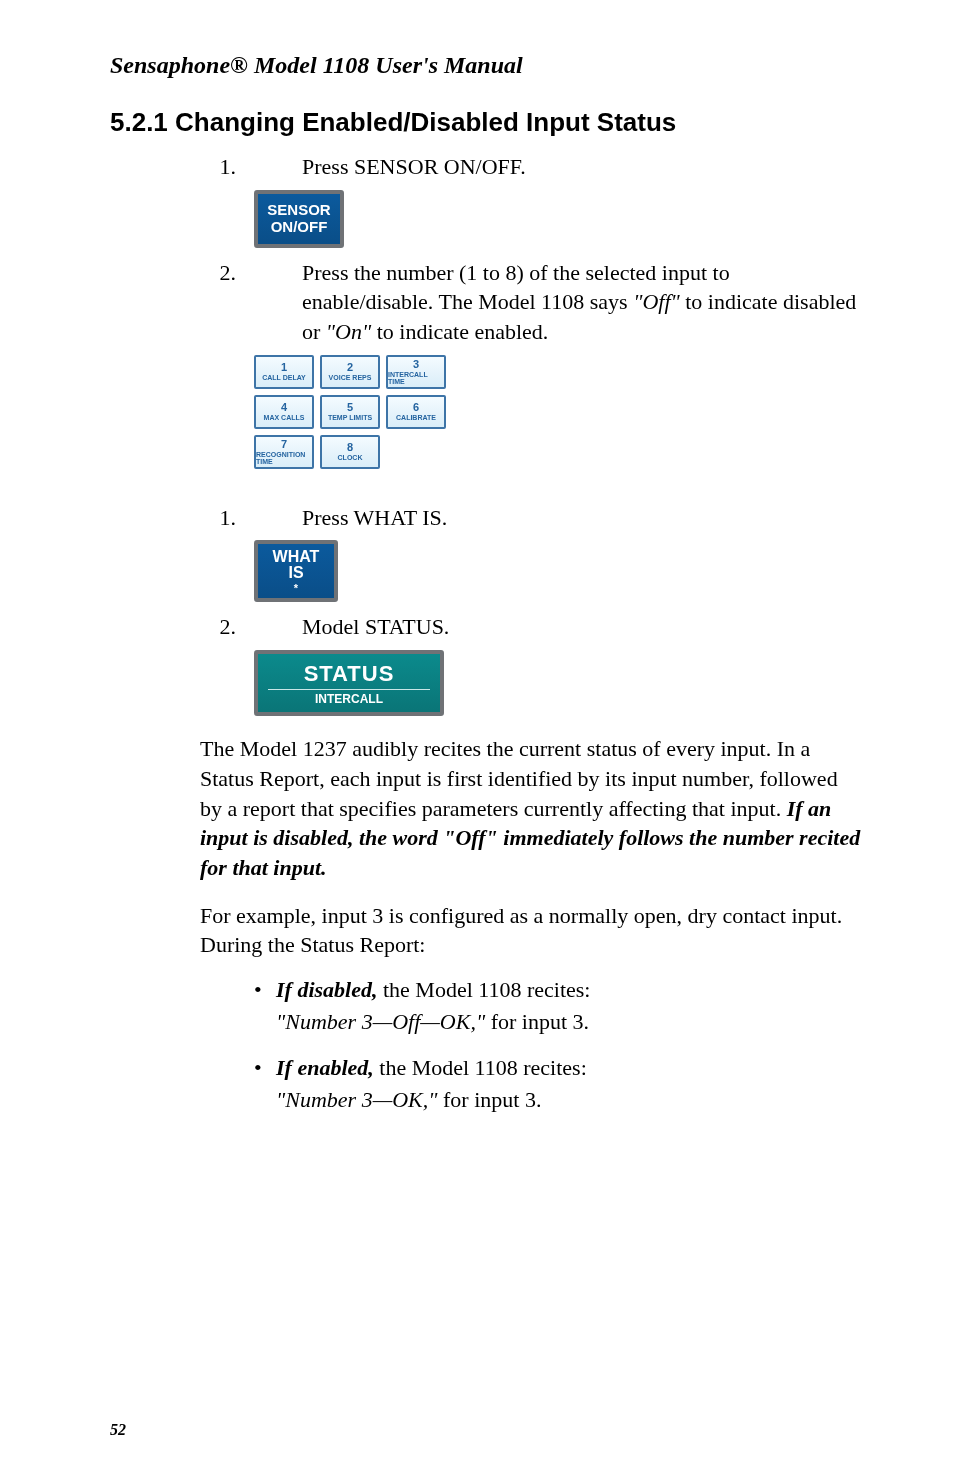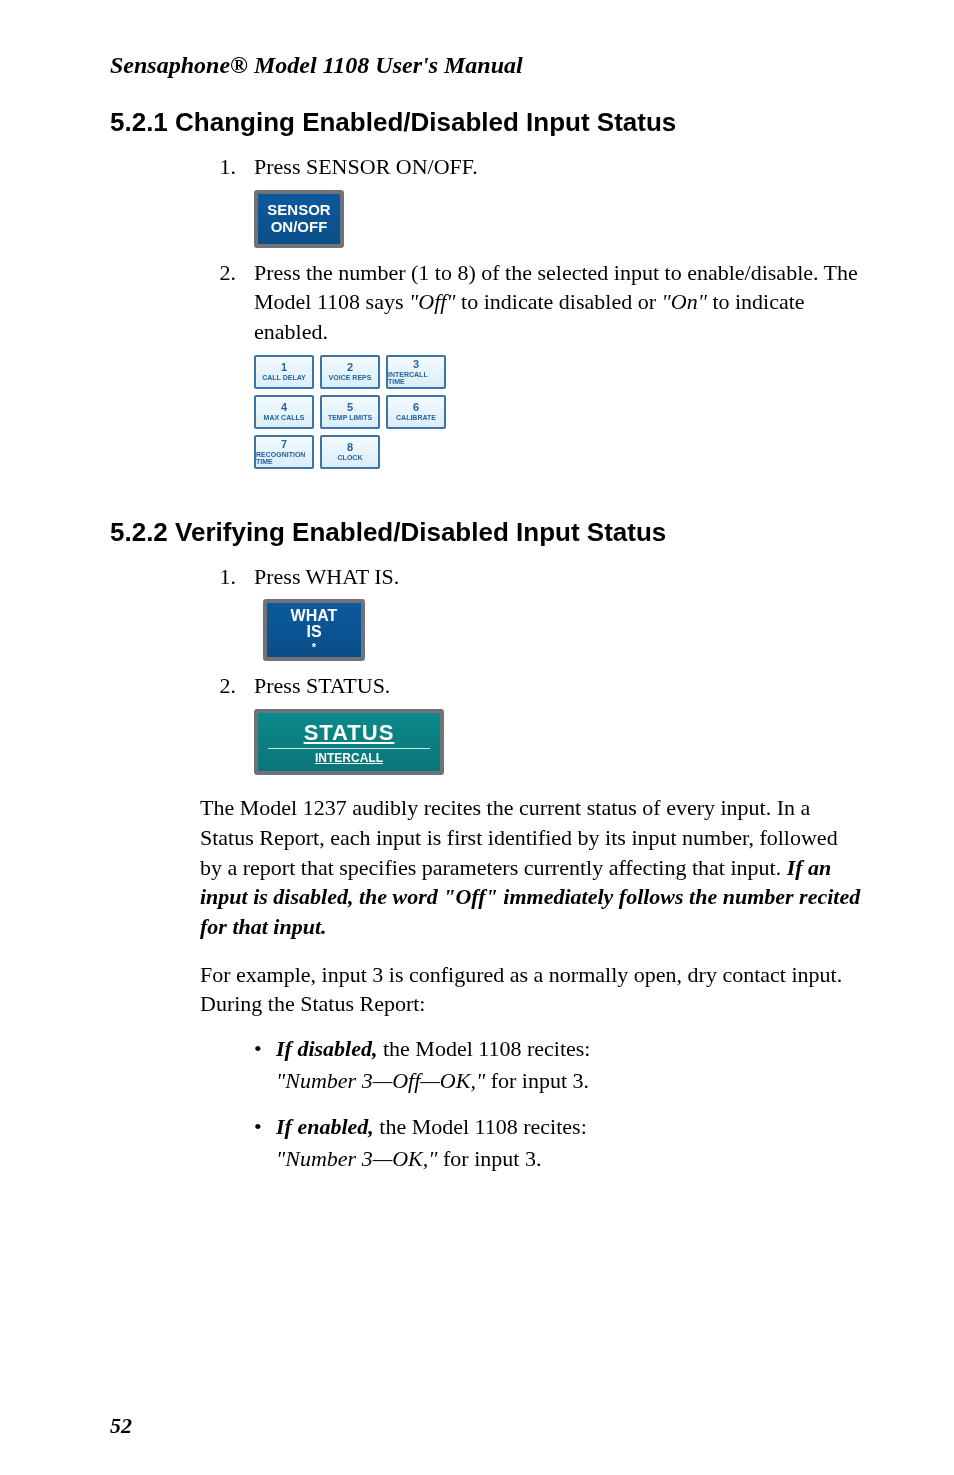--- a/index.html
+++ b/index.html
@@ -39,47 +39,47 @@
     line-height: 1.35;
   }
   .ol-num {
     width: 36px;
     flex: 0 0 36px;
     text-align: right;
     padding-right: 18px;
   }
   .ol-body {
     flex: 1;
+    margin-left: 48px;
   }
   .italic { font-style: italic; }
   .bold-italic { font-style: italic; font-weight: bold; }
   .button-img {
     margin: 8px 0 10px 54px;
   }
   .btn {
     display: flex;
     flex-direction: column;
     align-items: center;
     justify-content: center;
     background: linear-gradient(#0b5a9d, #0a4e88);
     border: 4px solid #6f7276;
     border-radius: 3px;
     box-sizing: border-box;
     font-family: Arial, Helvetica, sans-serif;
     font-weight: bold;
     color: #fff;
   }
   .btn-sensor { width: 90px; height: 58px; font-size: 15px; line-height: 1.1; }
-  .btn-whatis { width: 102px; height: 62px; font-size: 16px; line-height: 1.0; margin-left: 9px; }
+  .btn-whatis { width: 84px; height: 62px; font-size: 16px; line-height: 1.0; }
   .btn-whatis .star { font-size: 11px; margin-top: 2px; }
   .btn-status {
     width: 190px; height: 66px;
     background: linear-gradient(#0b8a8c, #0a7577);
     font-size: 12px;
-    text-decoration: underline;
   }
   .btn-status .status-main {
     font-size: 22px; letter-spacing: 1px;
     border-bottom: 1px solid #c9e7e7;
     padding: 0 36px 2px 36px;
     margin-bottom: 2px;
   }
   .keypad {
     margin: 8px 0 10px 54px;
   }
@@ -119,21 +119,21 @@
   .bullet-dot {
     flex: 0 0 22px;
     text-align: left;
   }
   .page-num {
     position: absolute;
     bottom: 36px;
     left: 110px;
     font-style: italic;
     font-weight: bold;
-    font-size: 22px;
+    font-size: 16px;
   }
   .spacer { height: 24px; }
 </style>
 </head>
 <body>
 
 <div class="page">
 
   <div class="running-header">Sensaphone® Model 1108 User's Manual</div>
 
@@ -197,39 +197,38 @@
             <div class="num">8</div>
             <div>CLOCK</div>
           </div>
         </div>
       </div>
 
   </div>
 
   <div class="spacer"></div>
 
-  <div class="h2">5.2.2  Verifying Enabled/Disabled Input Status</div>
   <div class="content">
 
     <div class="ol-item">
       <div class="ol-num">1.</div>
       <div class="ol-body">Press WHAT IS.</div>
     </div>
 
     <div class="button-img">
       <div class="btn btn-whatis">
         <span>WHAT</span>
         <span>IS</span>
         <span class="star">*</span>
       </div>
     </div>
 
     <div class="ol-item">
       <div class="ol-num">2.</div>
-      <div class="ol-body">Press STATUS.</div>
+      <div class="ol-body">Model STATUS.</div>
     </div>
 
     <div class="button-img">
       <div class="btn btn-status">
         <span class="status-main">STATUS</span>
         <span>INTERCALL</span>
       </div>
     </div>
 
     <div class="para">

